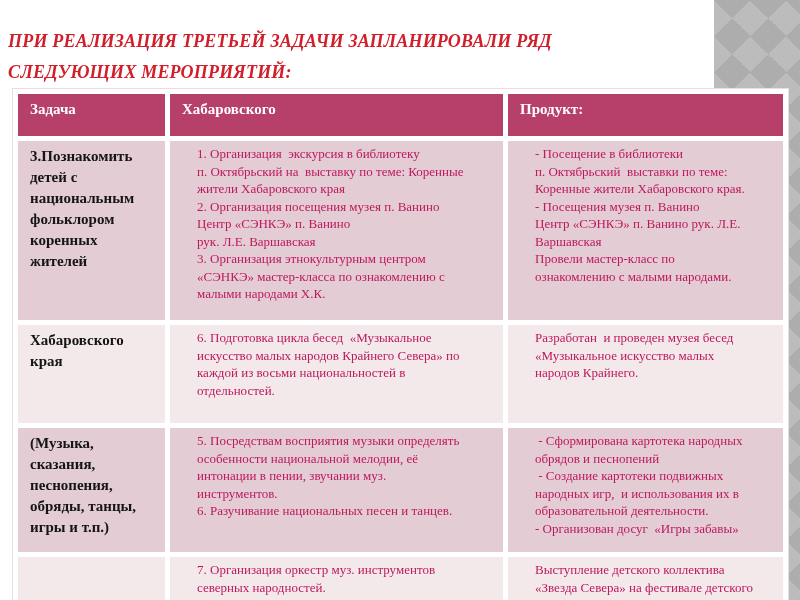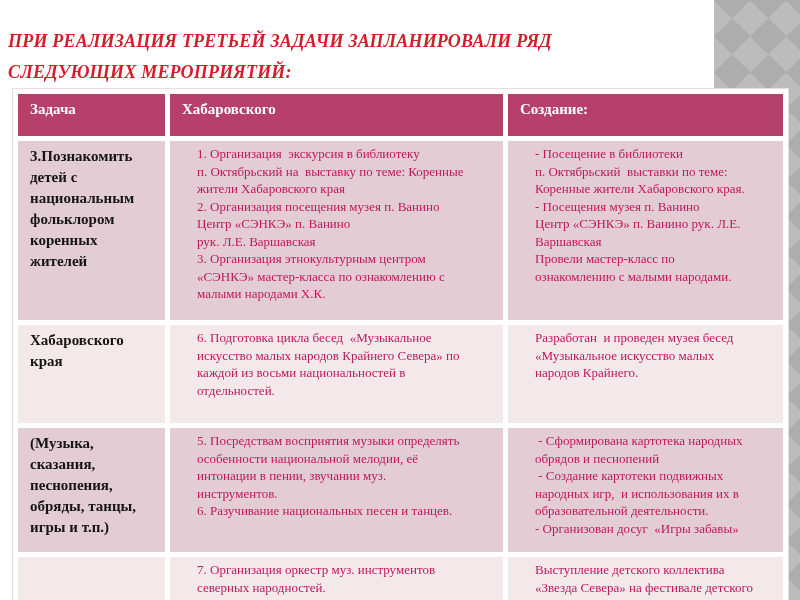--- a/index.html
+++ b/index.html
@@ -68,21 +68,21 @@
 <table class="report-table">
   <colgroup>
     <col class="c-task">
       <col class="c-activities">
       <col class="c-product">
   </colgroup>
   <tbody>
       <tr>
     <th class="header-cell">Задача</th>
     <th class="header-cell">Хабаровского</th>
-    <th class="header-cell">Создание:</th>
+    <th class="header-cell">Продукт:</th>
   </tr>
   <tr class="row-pink">
     <td class="cell-task h-r1">3.Познакомить
 детей с
 национальным
 фольклором
 коренных
 жителей</td>
     <td class="cell h-r1">1. Организация  экскурсия в библиотеку
 п. Октябрьский на  выставку по теме: Коренные

